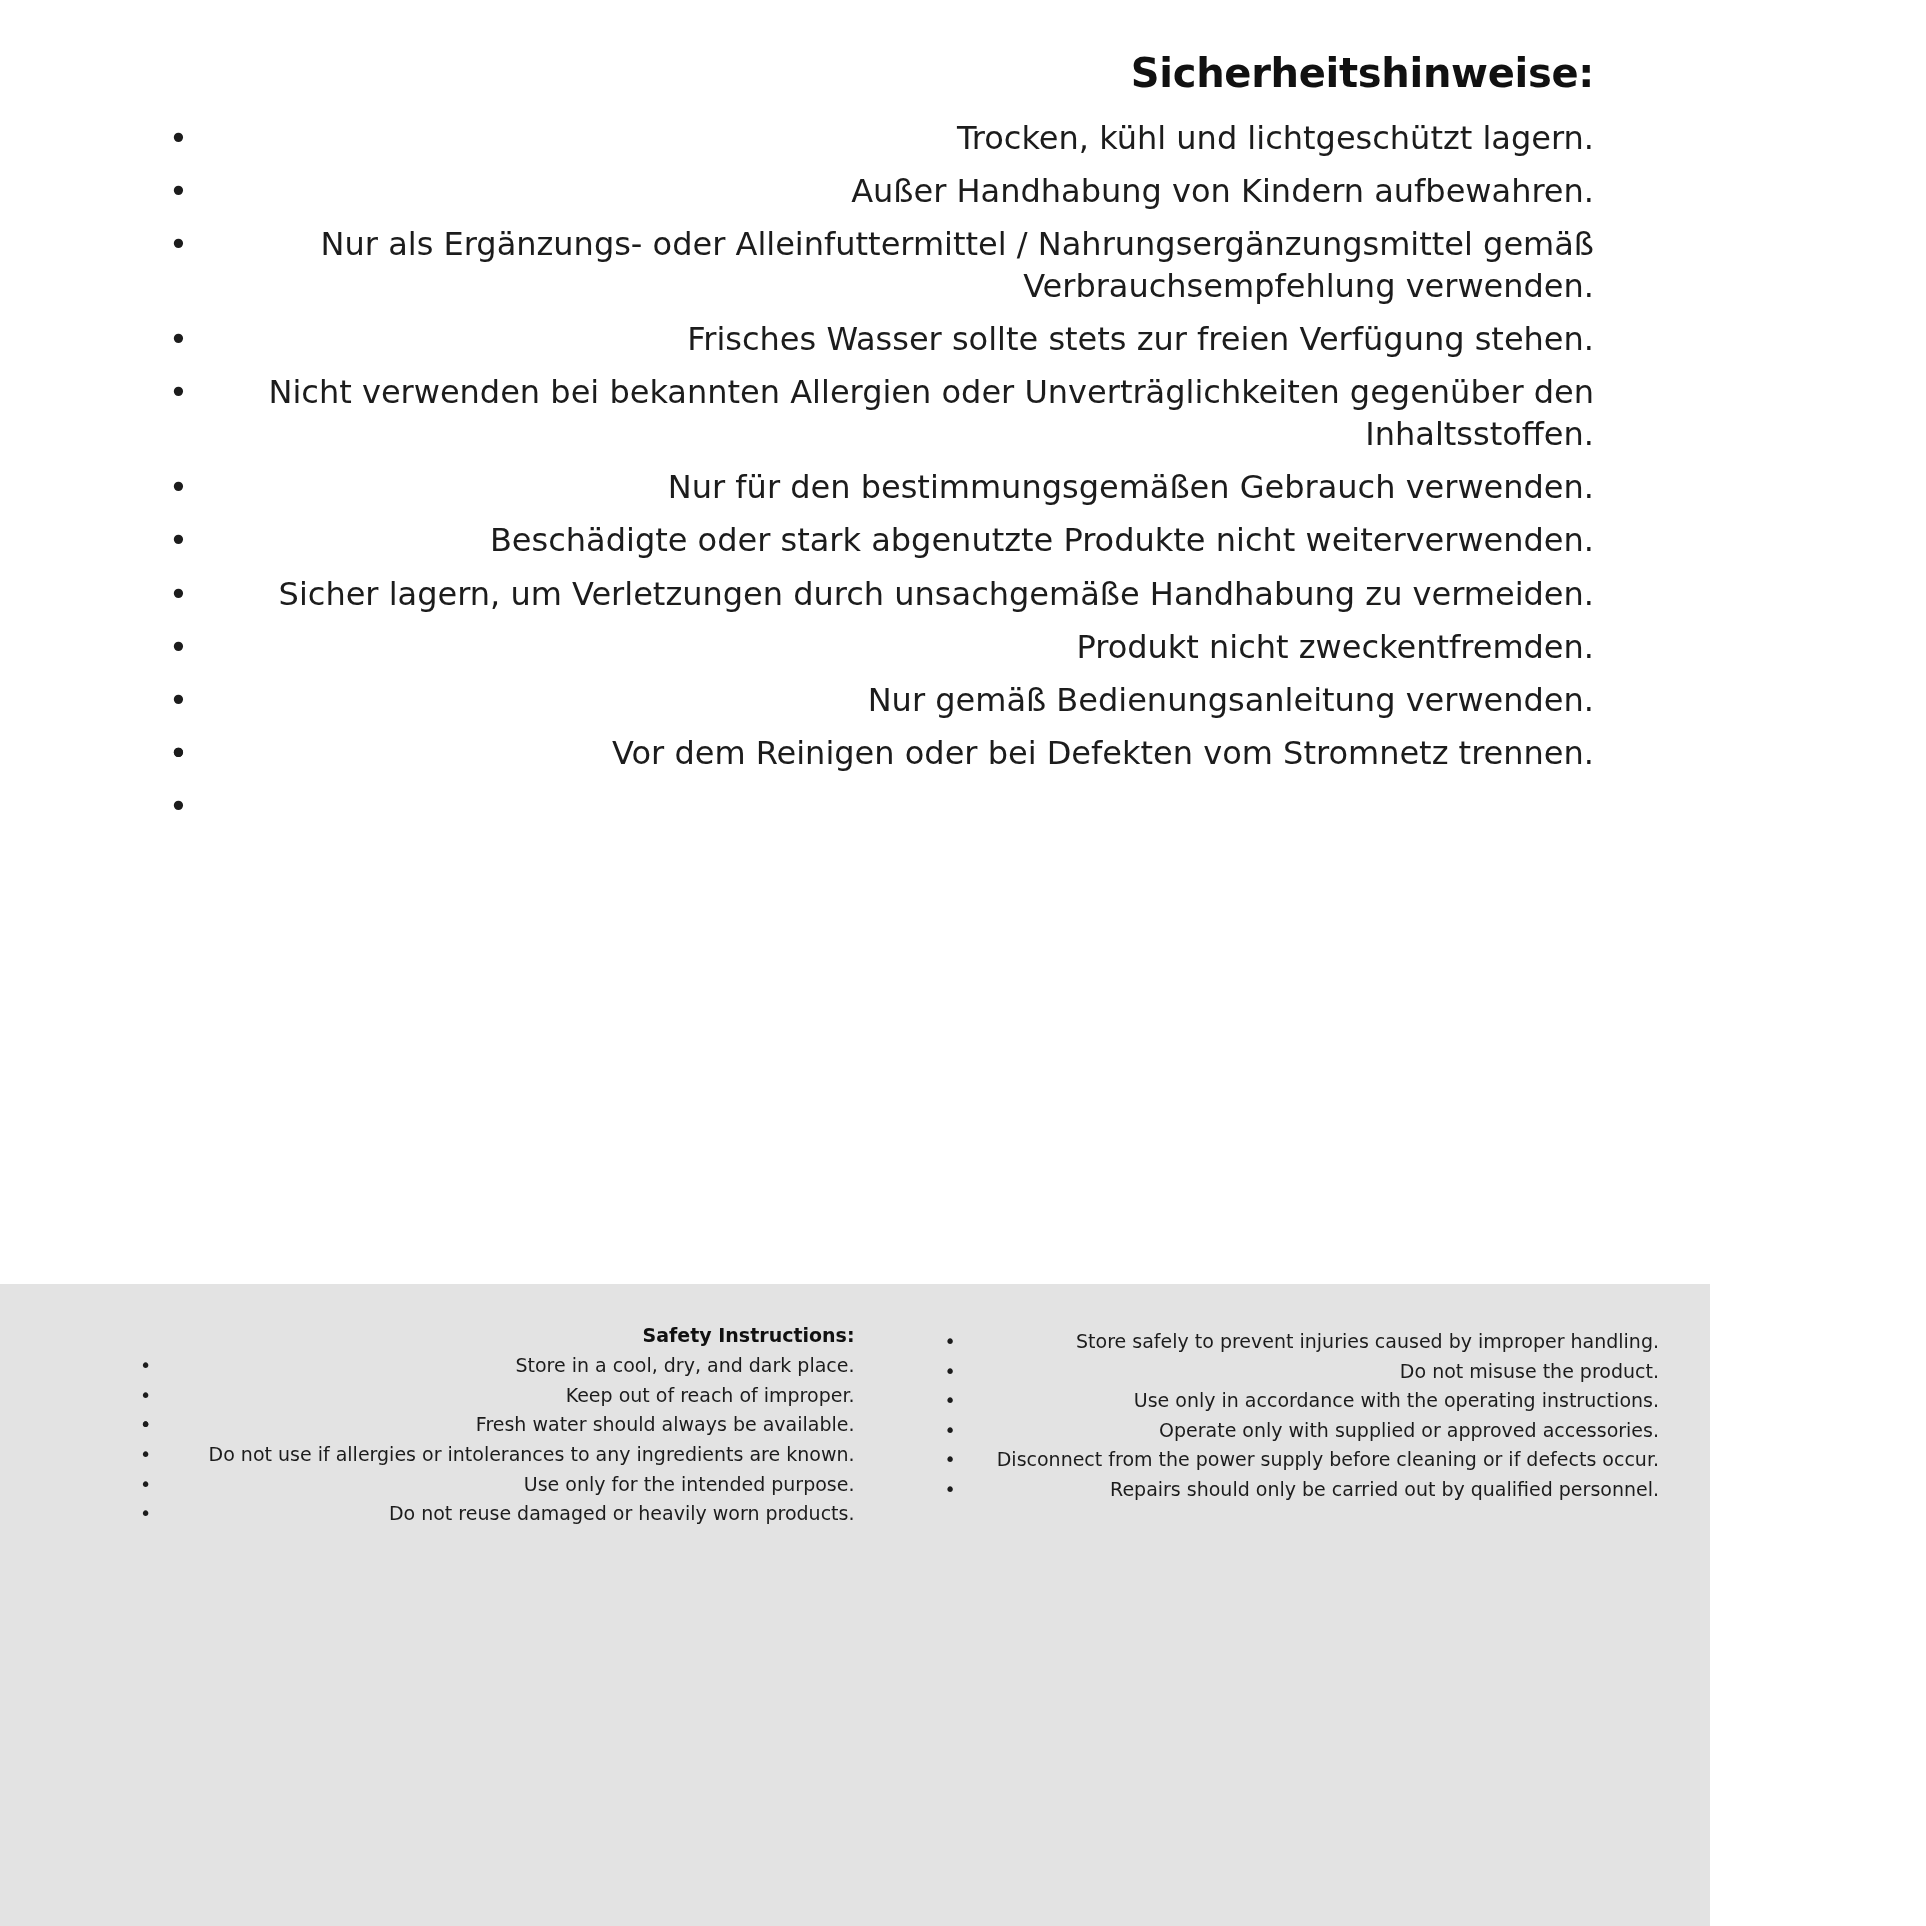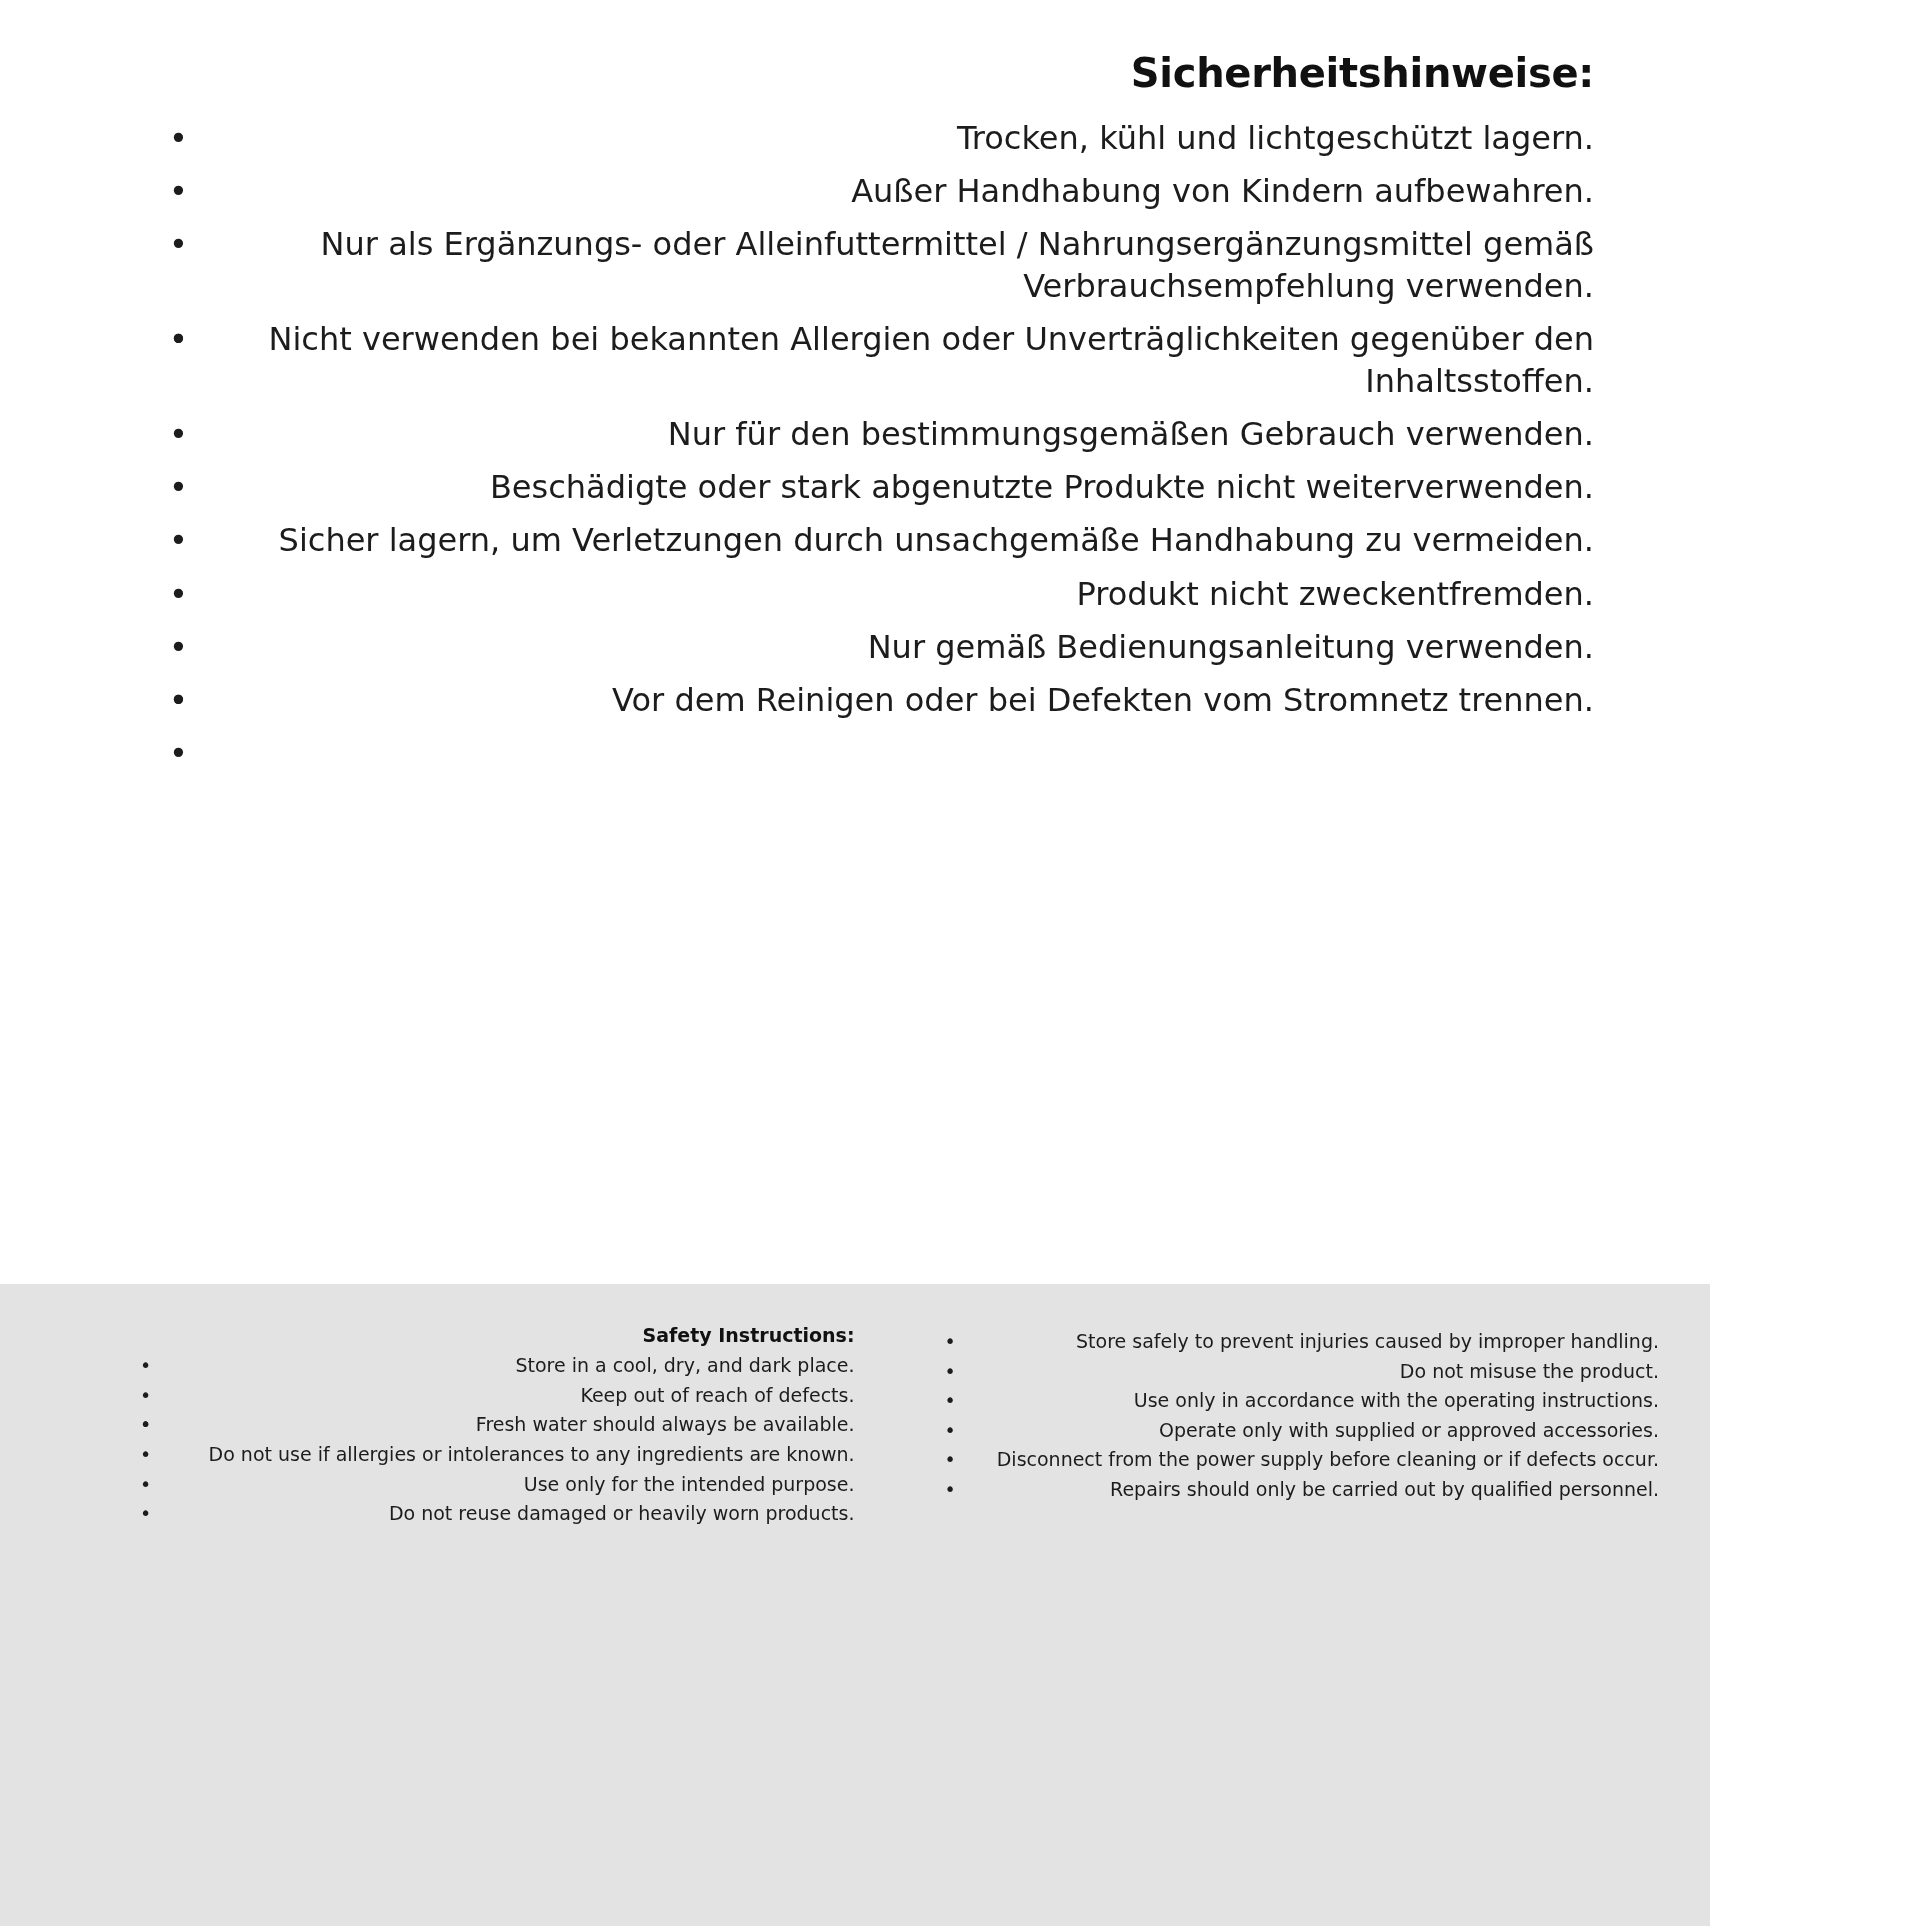--- a/index.html
+++ b/index.html
@@ -111,41 +111,41 @@
 <body>
 
 <div class="page">
 
   <section class="de-section">
     <h1 class="de-heading">Sicherheitshinweise:</h1>
     <ul class="de-list">
       <li><span class="bullet">•</span><span>Trocken, kühl und lichtgeschützt lagern.</span></li>
       <li><span class="bullet">•</span><span>Außer Handhabung von Kindern aufbewahren.</span></li>
       <li><span class="bullet">•</span><span>Nur als Ergänzungs- oder Alleinfuttermittel / Nahrungsergänzungsmittel gemäß Verbrauchsempfehlung verwenden.</span></li>
-      <li><span class="bullet">•</span></li>
+      <li><span class="bullet">•</span><span>Frisches Wasser sollte stets zur freien Verfügung stehen.</span></li>
       <li><span class="bullet">•</span><span>Nicht verwenden bei bekannten Allergien oder Unverträglichkeiten gegenüber den Inhaltsstoffen.</span></li>
       <li><span class="bullet">•</span><span>Nur für den bestimmungsgemäßen Gebrauch verwenden.</span></li>
       <li><span class="bullet">•</span><span>Beschädigte oder stark abgenutzte Produkte nicht weiterverwenden.</span></li>
       <li><span class="bullet">•</span><span>Sicher lagern, um Verletzungen durch unsachgemäße Handhabung zu vermeiden.</span></li>
       <li><span class="bullet">•</span><span>Produkt nicht zweckentfremden.</span></li>
       <li><span class="bullet">•</span><span>Nur gemäß Bedienungsanleitung verwenden.</span></li>
       <li><span class="bullet">•</span></li>
       <li><span class="bullet">•</span><span>Vor dem Reinigen oder bei Defekten vom Stromnetz trennen.</span></li>
       <li><span class="bullet">•</span></li>
     </ul>
   </section>
 
   <section class="en-section">
     <div class="en-cols">
 
       <div class="en-col left">
         <h2 class="en-heading">Safety Instructions:</h2>
         <ul class="en-list">
           <li><span class="bullet">•</span><span>Store in a cool, dry, and dark place.</span></li>
-          <li><span class="bullet">•</span><span>Keep out of reach of defects.</span></li>
+          <li><span class="bullet">•</span><span>Keep out of reach of improper.</span></li>
           <li><span class="bullet">•</span></li>
           <li><span class="bullet">•</span><span>Fresh water should always be available.</span></li>
           <li><span class="bullet">•</span><span>Do not use if allergies or intolerances to any ingredients are known.</span></li>
           <li><span class="bullet">•</span><span>Use only for the intended purpose.</span></li>
           <li><span class="bullet">•</span><span>Do not reuse damaged or heavily worn products.</span></li>
         </ul>
       </div>
 
       <div class="en-col right">
         <ul class="en-list">

